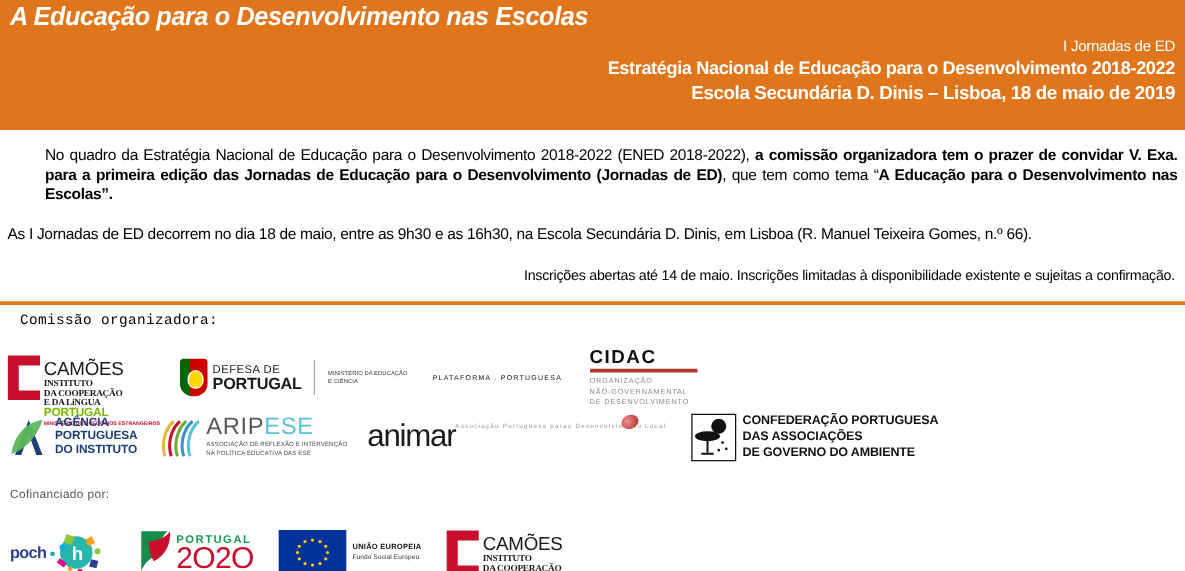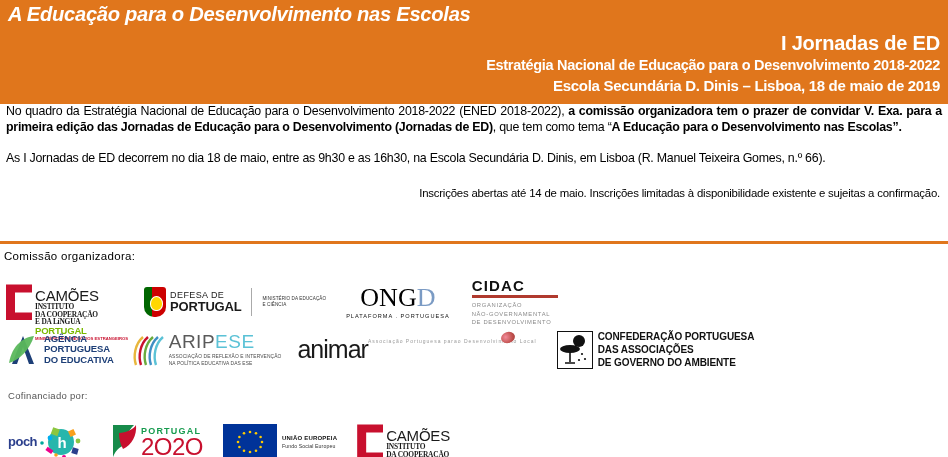--- a/index.html
+++ b/index.html
@@ -24,36 +24,36 @@
     font-size:21px;font-weight:bold;font-style:italic;
     letter-spacing:-0.3px;
     white-space:nowrap;
     transform:scaleX(0.96);transform-origin:left top;
   }
   .header-lines{
     position:absolute;right:8px;top:30px;
     text-align:right;
     line-height:1.32;
   }
-  .hl1{font-size:20px;font-weight:bold;letter-spacing:-0.2px;}
+  .hl1{font-size:12px;font-weight:normal;letter-spacing:-0.2px;}
   .hl2{font-size:14.5px;font-weight:bold;letter-spacing:-0.3px;}
   .hl3{font-size:15px;font-weight:bold;letter-spacing:-0.3px;}
 
   
   .body-wrap{
     position:absolute;left:0;top:104px;width:948px;
   }
   .para{
     font-size:12.4px;
     line-height:15.5px;
     text-align:justify;
     margin:0 6px;
     letter-spacing:-0.25px;
   }
-  .para.p1{}
+  .para.p1{padding-top:13px;margin-left:36px;}
   .para.p2{padding-top:16px;}
   .para b{font-weight:bold;}
   .note{
     font-size:11.4px;
     text-align:right;
     margin:0 8px;
     padding-top:20px;
     letter-spacing:-0.2px;
   }
 
@@ -62,21 +62,21 @@
     background:#e0761c;
   }
 
   
   .section-label{
     position:absolute;
     font-size:11.5px;
     color:#000;
     letter-spacing:0.3px;
   }
-  .label-comissao{left:4px;top:250px;}
+  .label-comissao{left:16px;top:250px;font-family:Liberation Mono, monospace;}
   .label-cofinanciado{left:8px;top:390px;font-size:9.5px;color:#555;}
 
   .logo-row{position:absolute;display:flex;align-items:center;}
   .row1{left:6px;top:264px;gap:10px;}
   .row2{left:6px;top:330px;gap:6px;}
   .row3{left:6px;top:404px;gap:20px;align-items:center;}
 
   .logo{position:relative;display:flex;align-items:center;}
 
   
@@ -225,21 +225,20 @@
     </div>
     <div class="gp-div"></div>
     <div class="gp-min">
       <div>MINISTÉRIO DA EDUCAÇÃO</div>
       <div>E CIÊNCIA</div>
     </div>
   </div>
 
 
   <div class="logo ongd" style="margin-left:10px;">
-    <div class="ongd-main"><span>ONG</span><span class="d">D</span></div>
     <div class="ongd-sub">PLATAFORMA . PORTUGUESA</div>
   </div>
 
   <div class="logo cidac" style="margin-left:12px;">
     <div class="c1">CIDAC</div>
     <div class="cbar"></div>
     <div class="c2">
       <div>ORGANIZAÇÃO</div>
       <div>NÃO-GOVERNAMENTAL</div>
       <div>DE DESENVOLVIMENTO</div>
@@ -250,21 +249,21 @@
 <div class="logo-row row2">
 
   <div class="logo apa">
     <svg class="apa-mark" viewBox="0 0 34 34">
       <path d="M17 3 L6 31 L11 31 L17 14 L23 31 L28 31 Z" fill="#1d3f77"></path>
       <path d="M3 30 C6 12, 18 4, 28 3 C24 16, 14 27, 3 30 Z" fill="#5bb85c" opacity="0.95"></path>
     </svg>
     <div class="apa-t">
       <div>AGÊNCIA</div>
       <div>PORTUGUESA</div>
-      <div>DO EDUCATIVA</div>
+      <div>DO INSTITUTO</div>
     </div>
   </div>
 
   <div class="logo aripese" style="margin-left:12px;">
     <svg class="ari-mark" viewBox="0 0 34 36">
       <path d="M4 33 C1 24, 3 12, 11 5" stroke="#e8b63d" stroke-width="2.4" fill="none"></path>
       <path d="M9 33 C6 24, 8 12, 16 5" stroke="#c8102e" stroke-width="2.4" fill="none"></path>
       <path d="M14 33 C11 24, 13 12, 21 5" stroke="#6aab3e" stroke-width="2.4" fill="none"></path>
       <path d="M19 33 C16 24, 18 12, 26 5" stroke="#3f8fc4" stroke-width="2.4" fill="none"></path>
       <path d="M24 33 C21 24, 23 12, 31 5" stroke="#5bc2d6" stroke-width="2.4" fill="none"></path>

